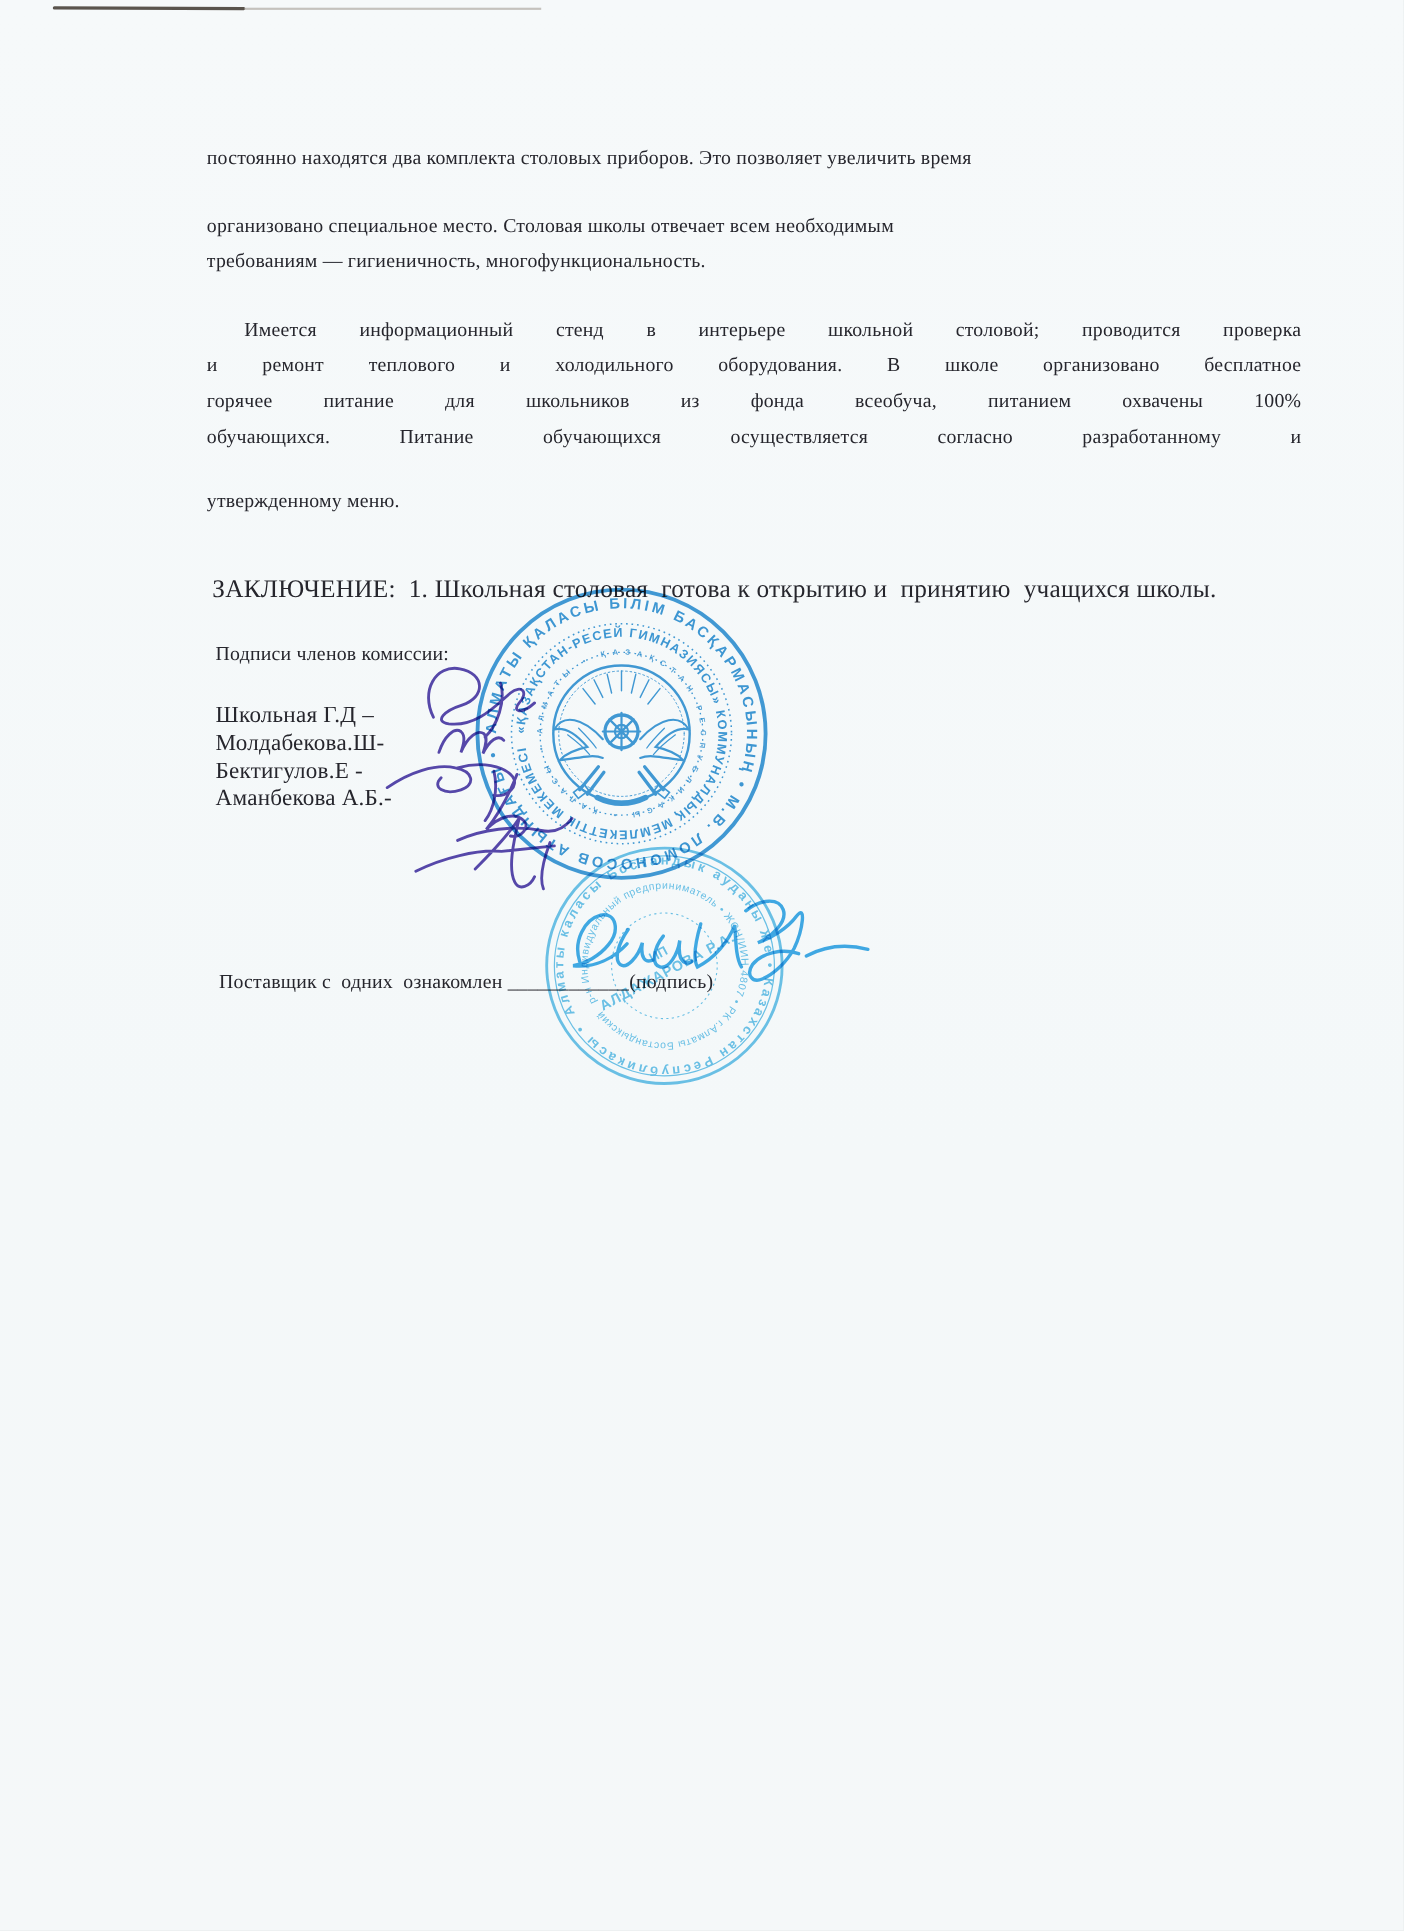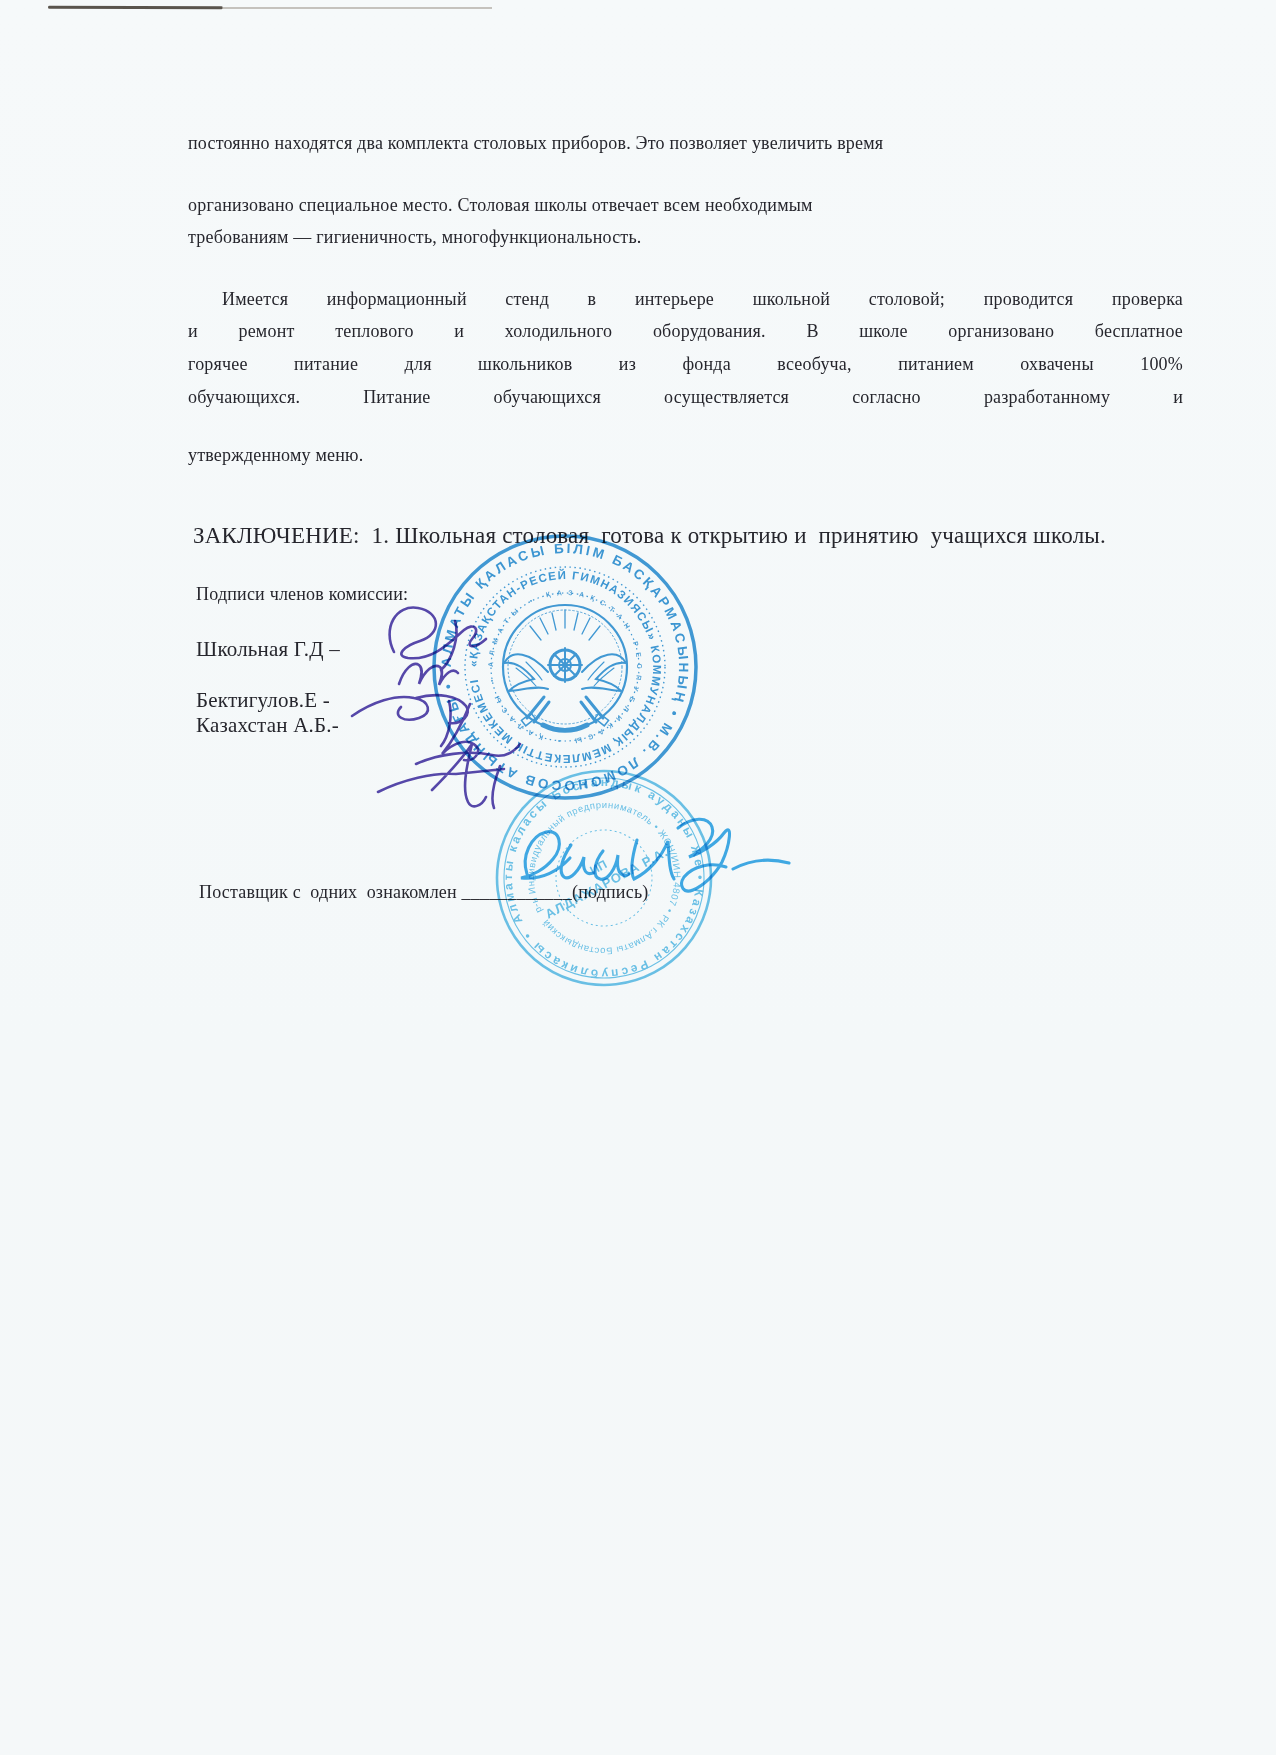--- a/index.html
+++ b/index.html
@@ -43,22 +43,23 @@
   <div class="tl just" style="top:286px;padding-left:34px;width:961px">Имеется информационный стенд в интерьере школьной столовой; проводится проверка</div>
   <div class="tl just" style="top:351px">горячее питание для школьников из фонда всеобуча, питанием охвачены 100%</div>
   <div class="tl just" style="top:384px">обучающихся. Питание обучающихся осуществляется согласно разработанному и</div>
   <div class="tl" style="top:442px">утвержденному меню.</div>
 
   <div class="tl concl" style="top:522px;left:193px">ЗАКЛЮЧЕНИЕ:  1. Школьная столовая  готова к открытию и  принятию  учащихся школы.</div>
 
   <div class="tl" style="top:581px;left:196px">Подписи членов комиссии:</div>
 
   <div class="tl member" style="top:636px;left:196px">Школьная Г.Д –</div>
+  <div class="tl member" style="top:662px;left:196px">Молдабекова.Ш-</div>
   <div class="tl member" style="top:687px;left:196px">Бектигулов.Е -</div>
-  <div class="tl member" style="top:712px;left:196px">Казахстан А.Б.-</div>
+  <div class="tl member" style="top:712px;left:196px">Аманбекова А.Б.-</div>
 
   <div class="tl" style="top:879px;left:199px;width:900px"><span>Поставщик с  одних  ознакомлен </span><span>____________</span><span>(подпись)</span></div>
 
   <svg class="stamp" style="left:430px;top:532px" width="270" height="270" viewBox="0 0 270 270">
     <defs>
       <path id="s1o" d="M 21 135 A 114 114 0 1 1 249 135 A 114 114 0 1 1 21 135"></path>
       <path id="s1i" d="M 47 135 A 88 88 0 1 1 223 135 A 88 88 0 1 1 47 135"></path>
       <path id="s1s" d="M 63 135 A 72 72 0 1 1 207 135 A 72 72 0 1 1 63 135"></path>
     </defs>
     <g stroke="#2f92d4" fill="none" opacity="0.9">

